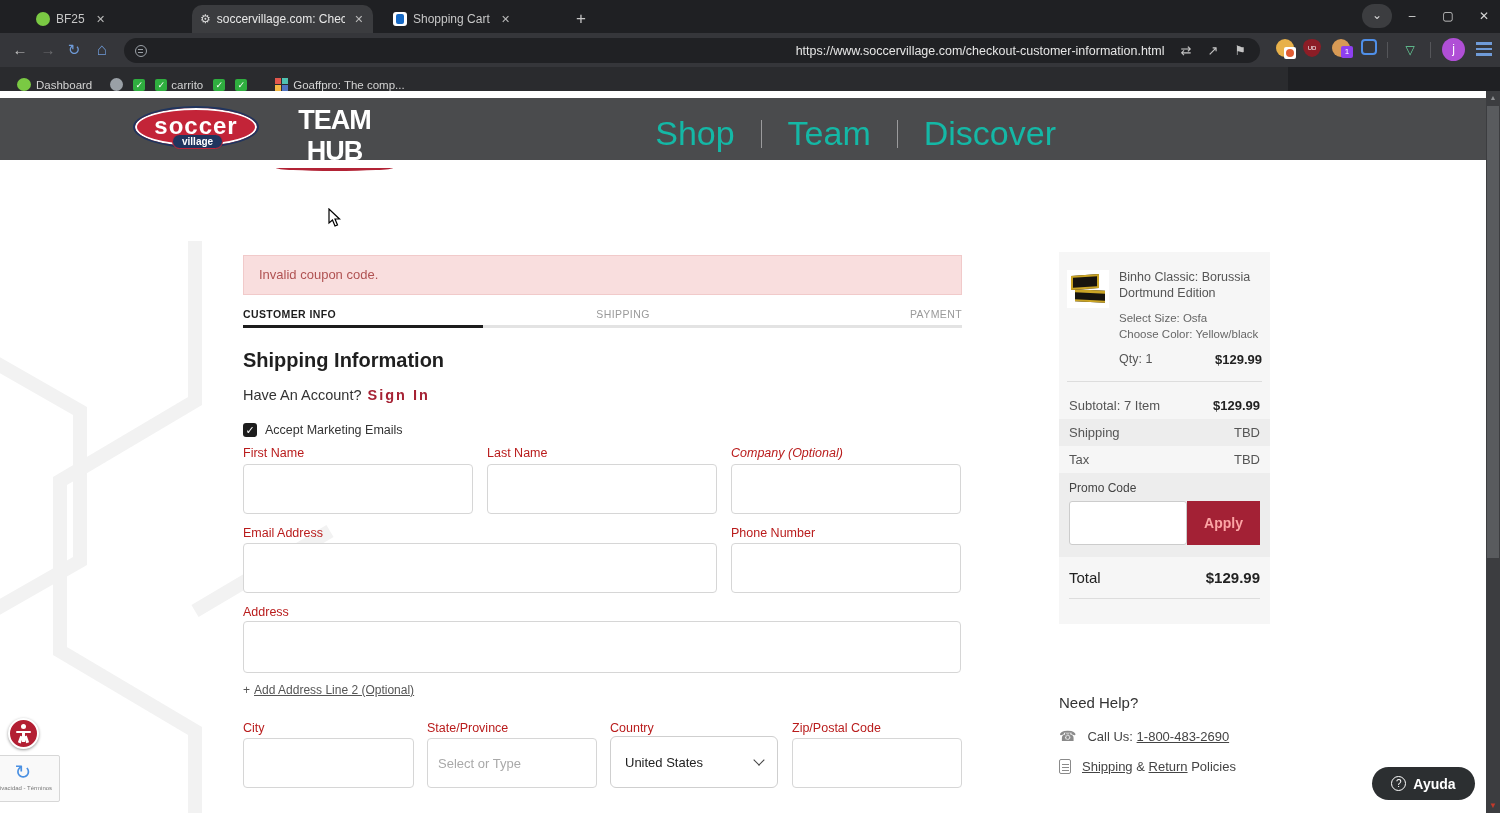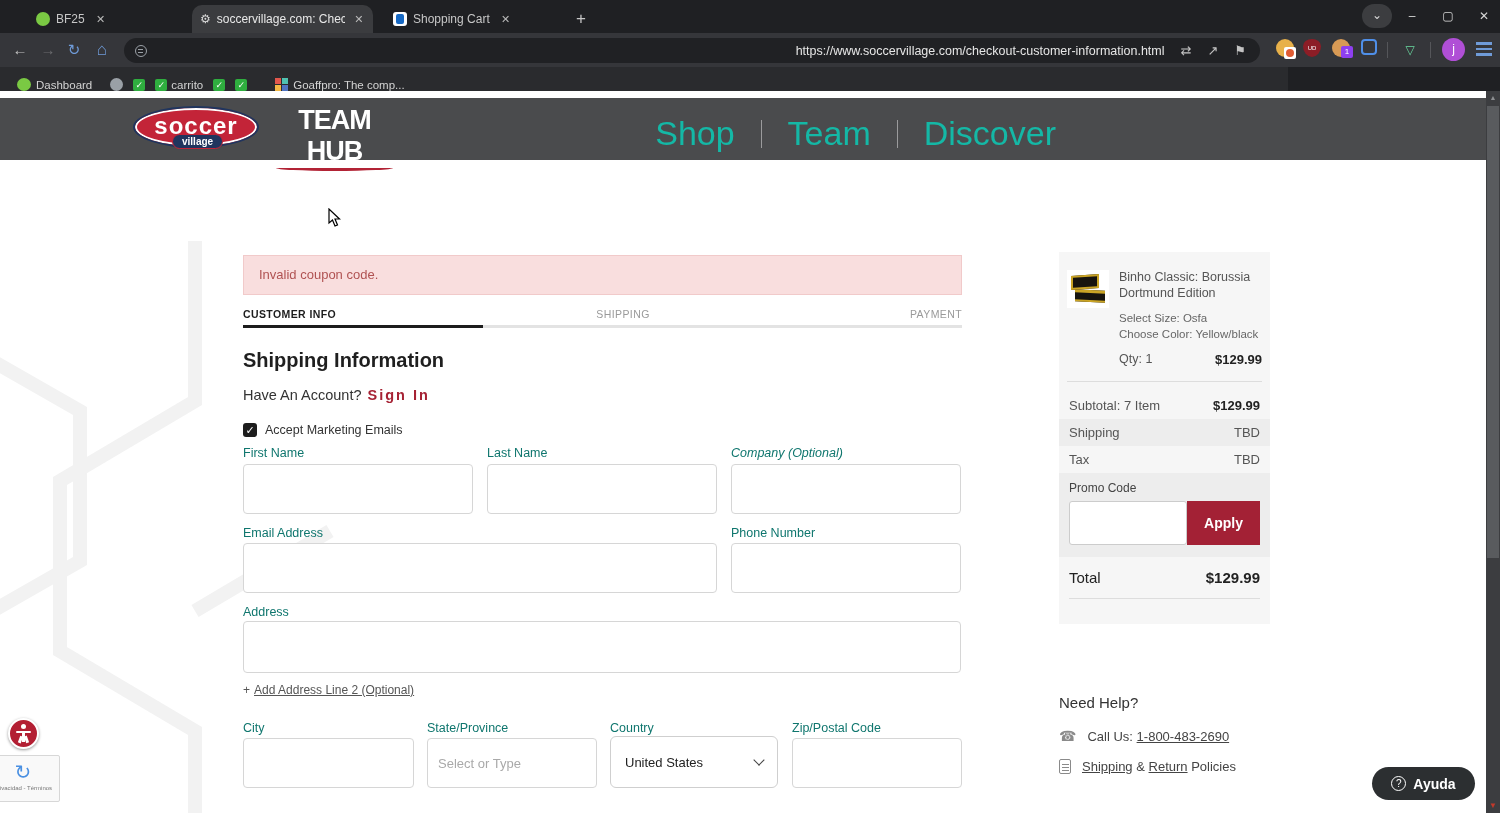--- a/index.html
+++ b/index.html
@@ -73,21 +73,21 @@
   #steps .track { margin-top:5px; height:3px; background:#e3e3e3; position:relative; }
   #steps .fill { position:absolute; left:0; top:0; height:3px; width:240px; background:#1d1d1d; }
 
   #form-heading { position:absolute; left:243px; top:258px; font-size:20px; font-weight:700; color:#1f1f1f; }
   #account-row { position:absolute; left:243px; top:296px; font-size:14.5px; color:#333; }
   #signin { color:#a62234; font-weight:700; letter-spacing:2px; margin-left:6px; }
   #mkt-row { position:absolute; left:243px; top:332px; display:flex; align-items:center; gap:8px;
              font-size:12.5px; color:#333; }
   #mkt-check { width:14px; height:14px; background:#1d1d1d; border-radius:3px; color:#fff;
                font-size:11px; line-height:14px; text-align:center; }
-  .flabel { position:absolute; font-size:12.5px; color:#0f766e; }
+  .flabel { position:absolute; font-size:12.5px; color:#b91c1c; }
   .finput { position:absolute; background:#fff; border:1px solid #d6d6d6; border-radius:4px;
             font-size:13px; padding:0 10px; color:#333; font-family:"Liberation Sans",sans-serif; }
   .finput::placeholder { color:#a9a9a9; }
   #addr2 { position:absolute; left:243px; top:592px; font-size:12px; color:#555; }
   #addr2 .lnk { text-decoration:underline; margin-left:4px; }
   #country-box { position:absolute; left:610px; top:645px; width:168px; height:52px; background:#fff;
                  border:1px solid #cfcfcf; border-radius:6px; font-size:13px; color:#222;
                  display:flex; align-items:center; justify-content:space-between; padding:0 14px; }
   .chev { width:8px; height:8px; border-right:1.6px solid #444; border-bottom:1.6px solid #444;
           transform:rotate(45deg); margin-top:-4px; }
@@ -110,21 +110,21 @@
   #qtyrow .price { font-weight:700; color:#222; font-size:13px; }
   .sumrow { display:flex; justify-content:space-between; align-items:center; font-size:13px;
             color:#555; padding:0 2px; height:27px; margin:0 -8px; padding:0 10px; }
   .sumrow.alt { background:#ededed; }
   .sumrow .val { font-weight:700; color:#222; }
   .sumrow .val.muted { font-weight:400; color:#555; }
   #promo { background:#ededed; margin:0 -8px; padding:8px 10px 12px; }
   #promo-label { font-size:12px; color:#444; margin-bottom:6px; }
   #promo-flex { display:flex; gap:0; }
   #promo-input { width:118px; height:44px; border:1px solid #ccc; border-radius:3px; background:#fff; }
-  #apply-btn { width:79px; height:44px; background:#a32135; color:#ffffff; border:none; font-size:14px;
+  #apply-btn { width:79px; height:44px; background:#a32135; color:#fca5a5; border:none; font-size:14px;
                font-weight:700; font-family:"Liberation Sans",sans-serif; }
   #total-row { display:flex; justify-content:space-between; padding:12px 2px; font-size:15px; color:#222; }
   #total-row .tv { font-weight:700; }
   #sum-foot { border-top:1px solid #ddd; height:18px; margin:0 2px 6px; }
 
   #help { position:absolute; left:1059px; top:603px; width:211px; }
   #help-title { font-size:15px; color:#333; margin-bottom:17px; }
   .help-row { display:flex; align-items:center; gap:11px; font-size:13px; color:#444; margin-bottom:15px; }
   .help-ic { color:#8a8a8a; font-size:14px; }
   .doc-ic { width:12px; height:15px; border:1.4px solid #8a8a8a; border-radius:2px;

